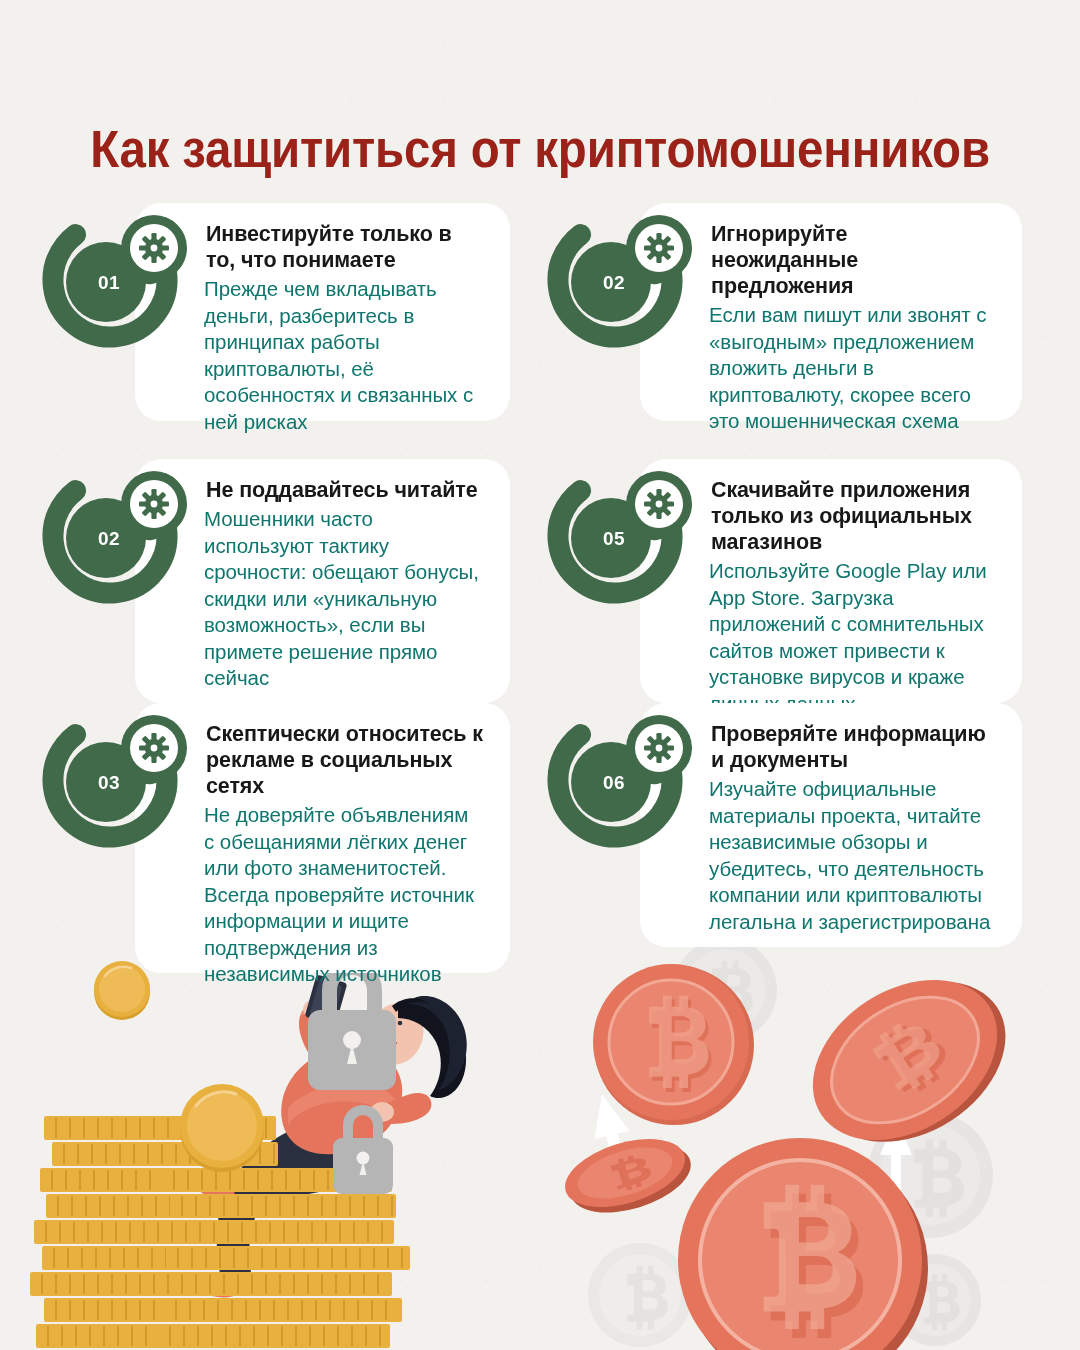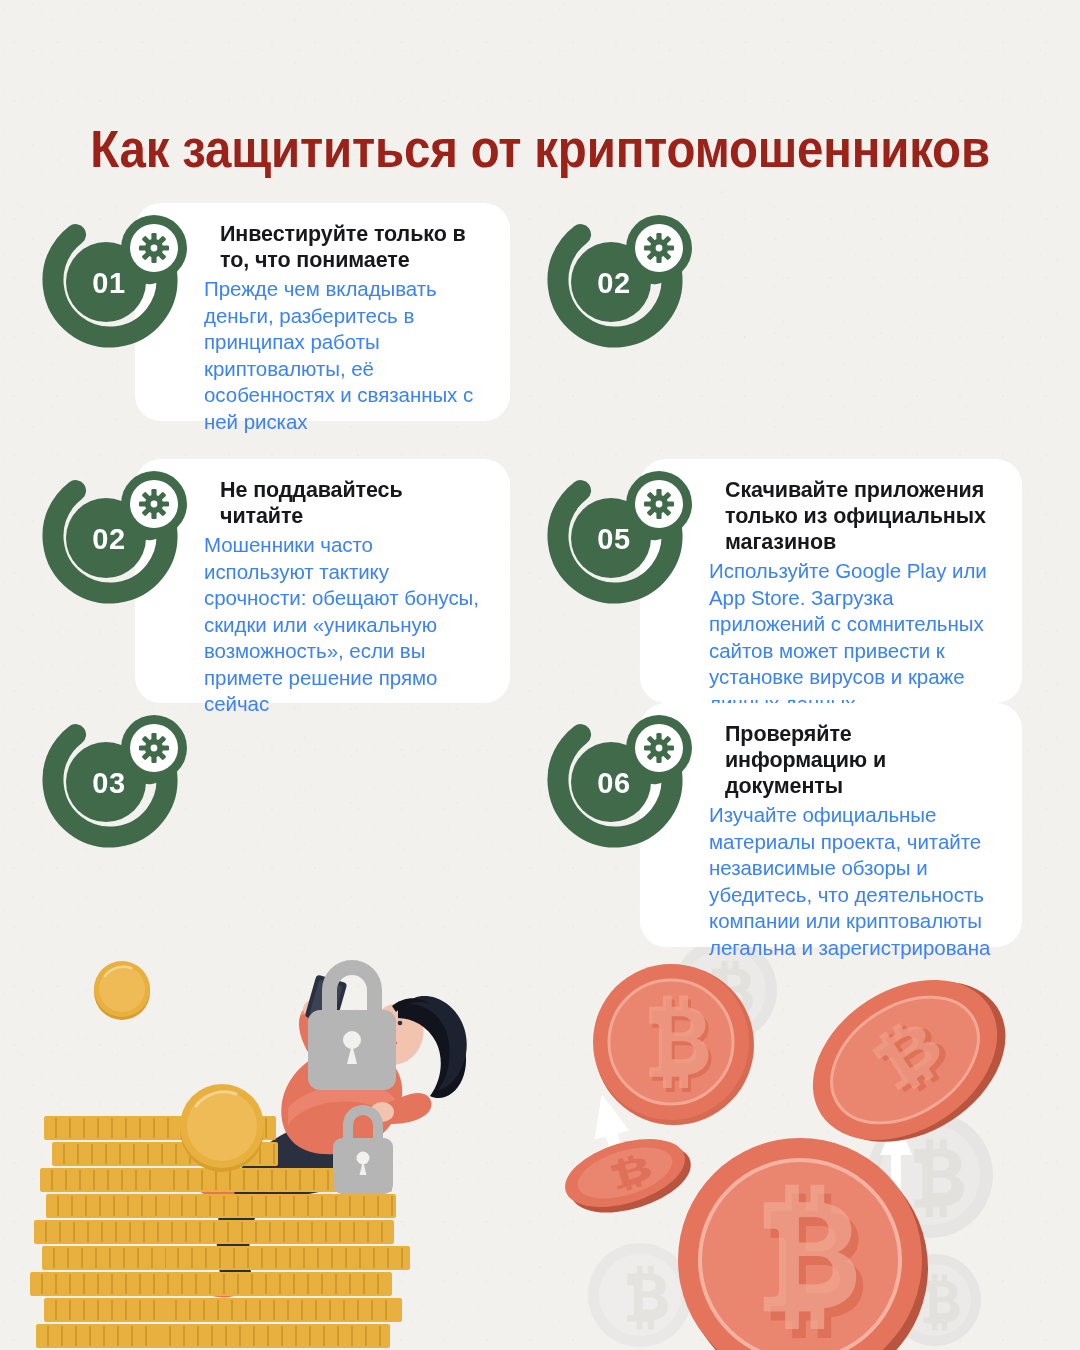--- a/index.html
+++ b/index.html
@@ -36,43 +36,43 @@
   
   .block{position:absolute;z-index:4;}
   .card{
     position:absolute;
     background:#ffffff;
     border-radius:26px;
     box-sizing:border-box;
     padding:18px 26px 20px 26px;
   }
   .card h3{
-    margin:0 0 2px 16px;
+    margin:0 0 2px 2px;
     font-size:21.5px;
     line-height:26px;
     font-weight:700;
     color:#17181a;
     letter-spacing:-.1px;
   }
   .card p{
     margin:3px 0 0 0;
     font-size:20.5px;
     line-height:26.5px;
-    color:#3b82f6;
+    color:#0f766e;
     letter-spacing:-.05px;
   }
 
   
   .badge{position:absolute;width:152px;height:152px;}
   .badge svg{display:block;width:152px;height:152px;overflow:visible;}
   .badge .num{
     position:absolute;
     left:0;top:0;width:152px;height:152px;
     display:flex;align-items:center;justify-content:center;
-    color:#ffffff;font-weight:700;font-size:29px;
+    color:#ffffff;font-weight:700;font-size:19px;
     letter-spacing:.5px;
     padding-right:14px;padding-top:10px;
     box-sizing:border-box;
     pointer-events:none;
   }
 
   
   #illustration{position:absolute;left:0;top:930px;width:1080px;height:420px;z-index:2;}
   #illustration svg{display:block;}
 </style>
@@ -152,20 +152,24 @@
         </g>
       </g>
       <circle cx="0" cy="0" r="9.2"></circle>
       <circle cx="0" cy="0" r="3.4" fill="#ffffff"></circle>
     </g>
   </svg>
         <div class="num">02</div>
       </div>
     </div>
     <div class="block" style="left: 0px; top: 0px; width: 1080px; height: 1350px;">
+      <div class="card" style="left: 135px; top: 703px; width: 375px; height: 270px; padding-left: 69px;">
+        <h3>Скептически относитесь к рекламе в социальных сетях</h3>
+        <p>Не доверяйте объявлениям с обещаниями лёгких денег или фото знаменитостей. Всегда проверяйте источник информации и ищите подтверждения из независимых источников</p>
+      </div>
       <div class="badge" style="left: 40px; top: 702px;">
   <svg viewBox="0 0 152 152" xmlns="http://www.w3.org/2000/svg" aria-hidden="true">
 
     <circle cx="70" cy="78" r="57" fill="none" stroke="#406a4a" stroke-width="21" stroke-linecap="round" stroke-dasharray="283 75" transform="rotate(-52 70 78)"></circle>
 
     <path d="M96,42 C112,34 126,40 130,54 C134,68 126,80 112,82 C100,84 92,74 92,62 z" fill="#406a4a"></path>
 
     <circle cx="66" cy="80" r="40" fill="#406a4a"></circle>
 
     <circle cx="114" cy="46" r="33" fill="#406a4a"></circle>
@@ -185,20 +189,24 @@
         </g>
       </g>
       <circle cx="0" cy="0" r="9.2"></circle>
       <circle cx="0" cy="0" r="3.4" fill="#ffffff"></circle>
     </g>
   </svg>
         <div class="num">03</div>
       </div>
     </div>
     <div class="block" style="left: 0px; top: 0px; width: 1080px; height: 1350px;">
+      <div class="card" style="left: 640px; top: 203px; width: 382px; height: 218px; padding-left: 69px;">
+        <h3>Игнорируйте неожиданные предложения</h3>
+        <p>Если вам пишут или звонят с «выгодным» предложением вложить деньги в криптовалюту, скорее всего это мошенническая схема</p>
+      </div>
       <div class="badge" style="left: 545px; top: 202px;">
   <svg viewBox="0 0 152 152" xmlns="http://www.w3.org/2000/svg" aria-hidden="true">
 
     <circle cx="70" cy="78" r="57" fill="none" stroke="#406a4a" stroke-width="21" stroke-linecap="round" stroke-dasharray="283 75" transform="rotate(-52 70 78)"></circle>
 
     <path d="M96,42 C112,34 126,40 130,54 C134,68 126,80 112,82 C100,84 92,74 92,62 z" fill="#406a4a"></path>
 
     <circle cx="66" cy="80" r="40" fill="#406a4a"></circle>
 
     <circle cx="114" cy="46" r="33" fill="#406a4a"></circle>

